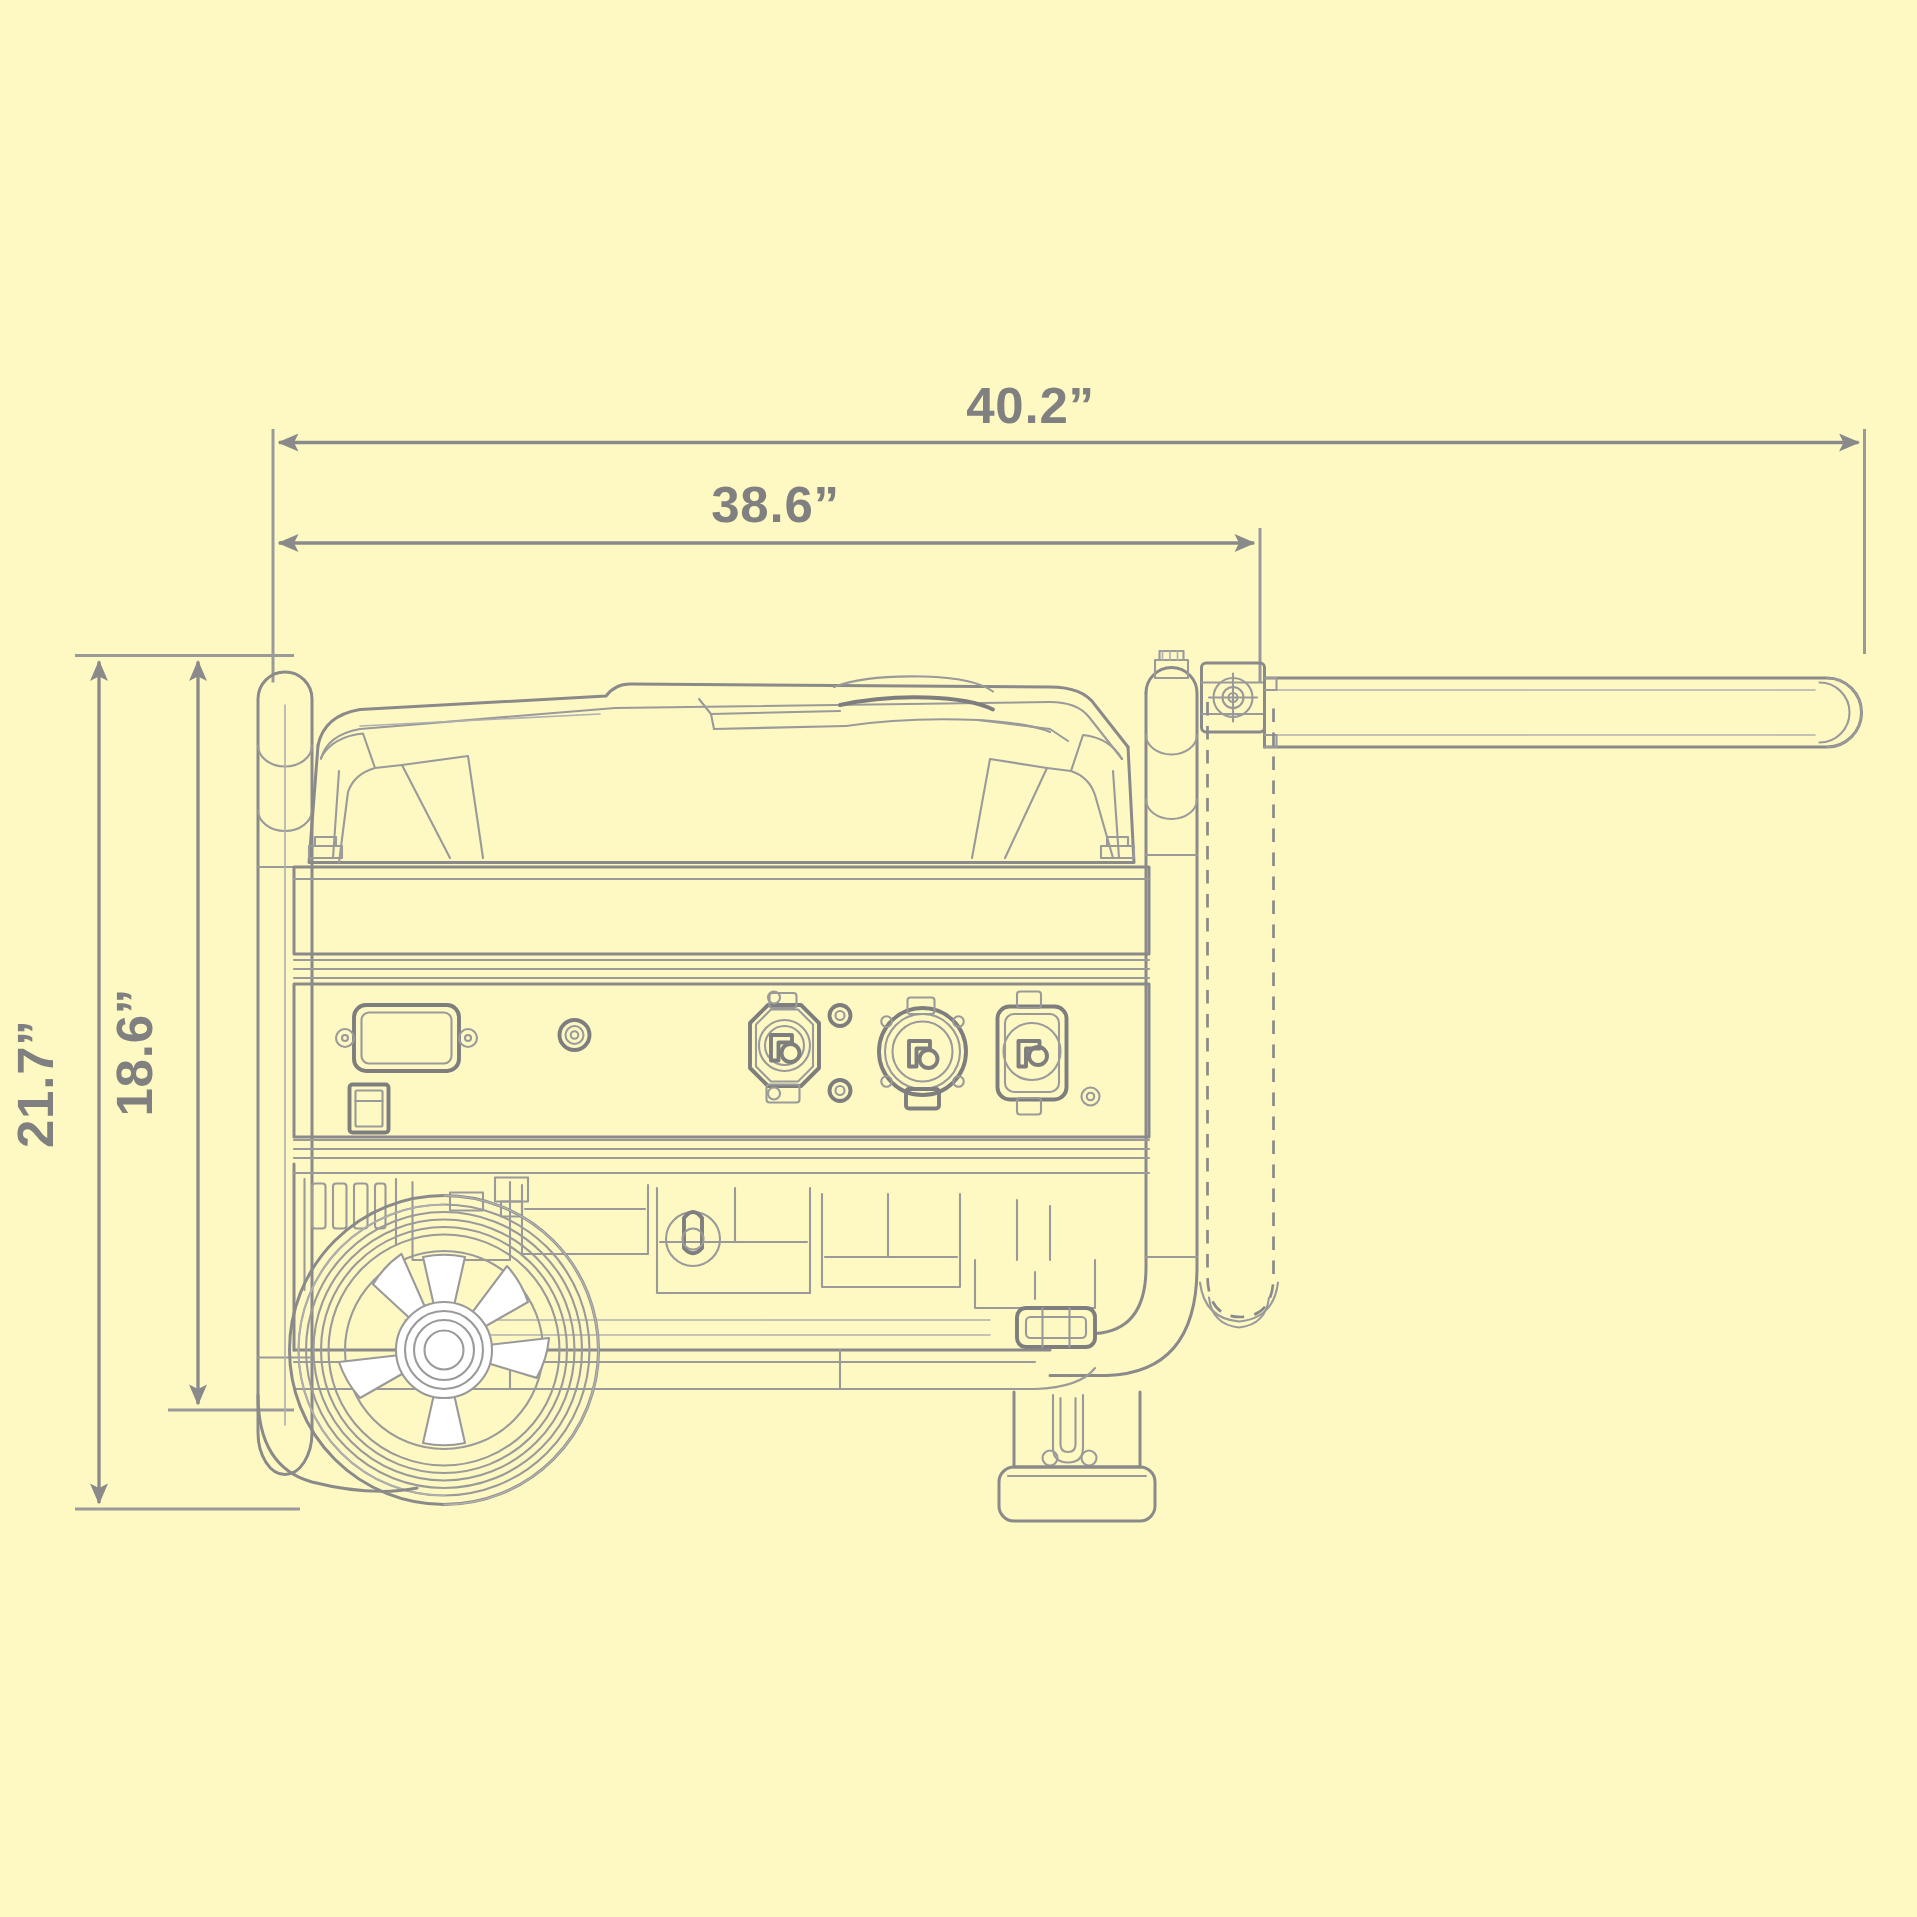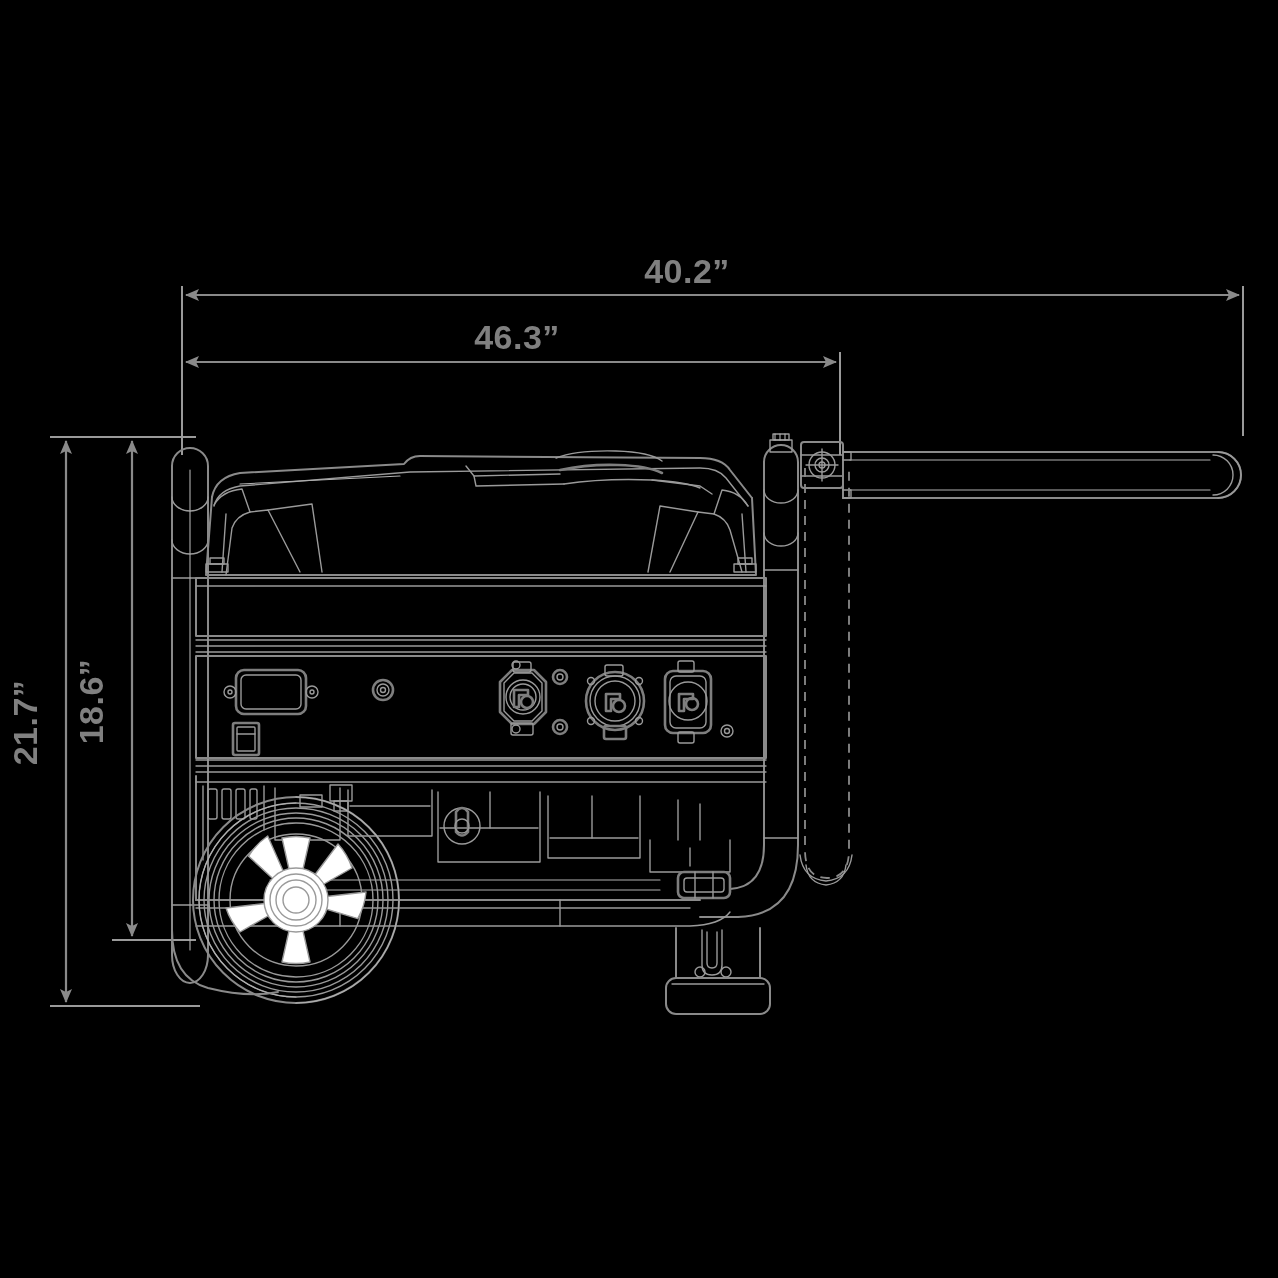--- a/index.html
+++ b/index.html
@@ -12,21 +12,21 @@
     width: 1278px;
     height: 1278px;
     overflow: hidden;
     font-family: "Liberation Sans", sans-serif;
   }
 
   .drawing-root {
     position: relative;
     width: 1278px;
     height: 1278px;
-    background: #000000;
+    background: #fef9c3;
   }
 
   .drawing-svg {
     position: absolute;
     top: 0;
     left: 0;
     width: 1278px;
     height: 1278px;
     display: block;
   }
@@ -365,19 +365,19 @@
       <path class="lnH" d="M296,797 a103,103 0 0 1 0,206"></path>
       <path class="lnH" d="M296,803 a97,97 0 0 0 0,194"></path>
     </g>
 
     <path class="ln" d="M172,930 q0,48 36,58 q40,10 70,4"></path>
 
   </svg>
 
   <div class="dim-label horiz" id="label-width-overall">40.2”</div>
 
-  <div class="dim-label horiz" id="label-width-body">46.3”</div>
+  <div class="dim-label horiz" id="label-width-body">38.6”</div>
 
   <div class="dim-label vert" id="label-height-overall">21.7”</div>
 
   <div class="dim-label vert" id="label-height-body">18.6”</div>
 
 </div>
 
 </body></html>

